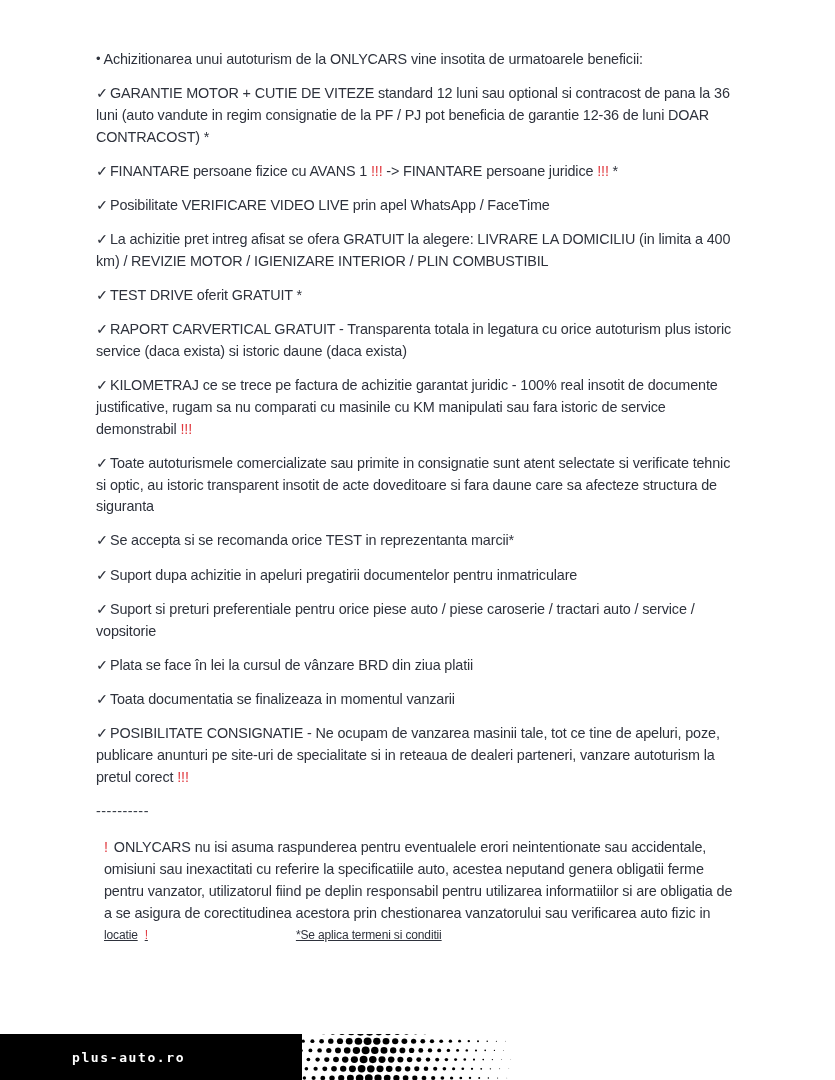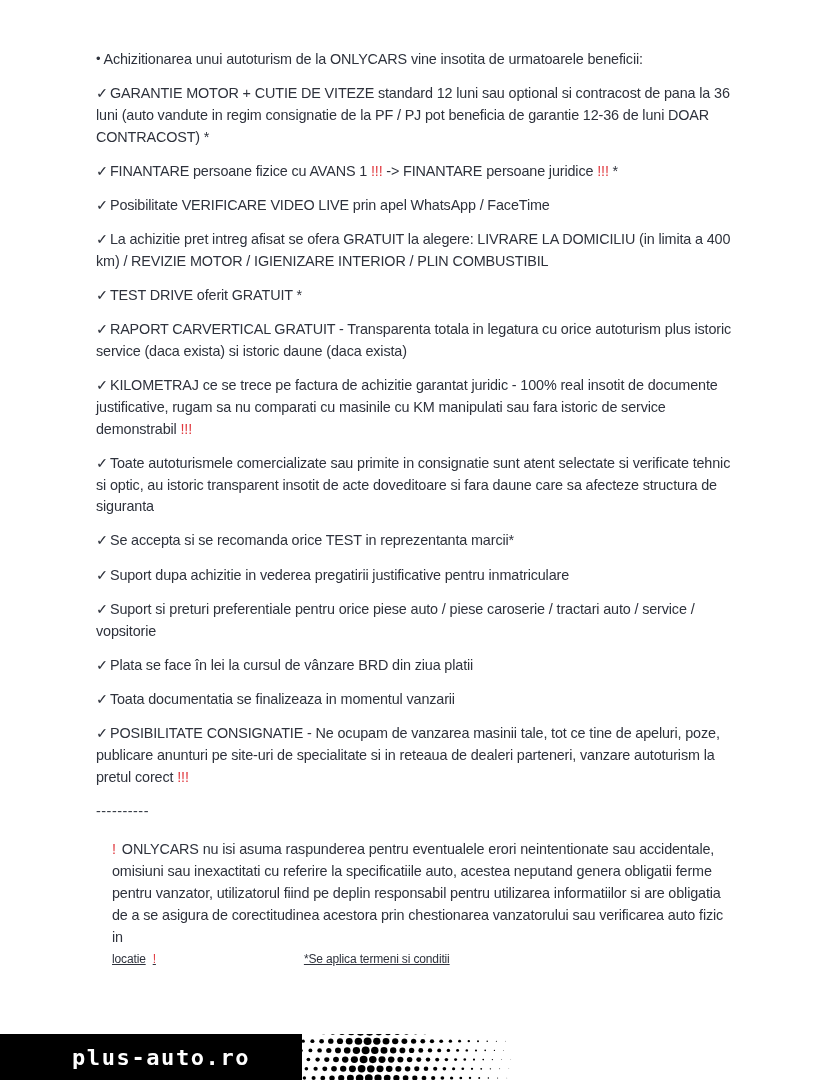--- a/index.html
+++ b/index.html
@@ -65,21 +65,21 @@
     font-size: 14.4px;
     letter-spacing: 0.5px;
     margin: 0 0 14px 0;
     line-height: 21.7px;
   }
 
   .disclaimer {
     color: #2e323c;
     font-size: 14.4px;
     line-height: 22px;
-    margin: 16px;
+    margin: 8px;
     max-width: 645px;
     letter-spacing: -0.01em;
   }
 
   .terms-row {
     display: block;
     white-space: pre;
     color: #2e323c;
     font-size: 12px;
     line-height: 22px;
@@ -119,21 +119,21 @@
 
   #footer-wordmark {
     position: absolute;
     left: 72px;
     top: 0;
     height: 46px;
     display: flex;
     align-items: center;
     color: #ffffff;
     font-family: "DejaVu Sans Mono", "Liberation Mono", monospace;
-    font-size: 22px;
+    font-size: 13px;
     font-weight: 700;
     letter-spacing: 1.6px;
     white-space: nowrap;
   }
 </style>
 </head>
 <body>
 
 <div id="doc">
 
@@ -144,21 +144,21 @@
   <div id="items-container">
       <p class="para"><span class="check">✓</span><span>GARANTIE MOTOR + CUTIE DE VITEZE standard 12 luni sau optional si contracost de pana la 36 luni (auto vandute in regim consignatie de la PF / PJ pot beneficia de garantie 12-36 de luni DOAR CONTRACOST) *</span></p>
       <p class="para"><span class="check">✓</span><span>FINANTARE persoane fizice cu AVANS 1 </span><span class="excl">!!!</span><span> -&gt; FINANTARE persoane juridice </span><span class="excl">!!!</span><span> *</span></p>
       <p class="para"><span class="check">✓</span><span>Posibilitate VERIFICARE VIDEO LIVE prin apel WhatsApp / FaceTime</span></p>
       <p class="para"><span class="check">✓</span><span>La achizitie pret intreg afisat se ofera GRATUIT la alegere: LIVRARE LA DOMICILIU (in limita a 400 km) / REVIZIE MOTOR / IGIENIZARE INTERIOR / PLIN COMBUSTIBIL</span></p>
       <p class="para"><span class="check">✓</span><span>TEST DRIVE oferit GRATUIT *</span></p>
       <p class="para"><span class="check">✓</span><span>RAPORT CARVERTICAL GRATUIT - Transparenta totala in legatura cu orice autoturism plus istoric service (daca exista) si istoric daune (daca exista)</span></p>
       <p class="para"><span class="check">✓</span><span>KILOMETRAJ ce se trece pe factura de achizitie garantat juridic - 100% real insotit de documente justificative, rugam sa nu comparati cu masinile cu KM manipulati sau fara istoric de service demonstrabil </span><span class="excl">!!!</span></p>
       <p class="para"><span class="check">✓</span><span>Toate autoturismele comercializate sau primite in consignatie sunt atent selectate si verificate tehnic si optic, au istoric transparent insotit de acte doveditoare si fara daune care sa afecteze structura de siguranta</span></p>
       <p class="para"><span class="check">✓</span><span>Se accepta si se recomanda orice TEST in reprezentanta marcii*</span></p>
-      <p class="para"><span class="check">✓</span><span>Suport dupa achizitie in vederea pregatirii justificative pentru inmatriculare</span></p>
+      <p class="para"><span class="check">✓</span><span>Suport dupa achizitie in apeluri pregatirii documentelor pentru inmatriculare</span></p>
       <p class="para"><span class="check">✓</span><span>Suport si preturi preferentiale pentru orice piese auto / piese caroserie / tractari auto / service / vopsitorie</span></p>
       <p class="para"><span class="check">✓</span><span>Plata se face în lei la cursul de vânzare BRD din ziua platii</span></p>
       <p class="para"><span class="check">✓</span><span>Toata documentatia se finalizeaza in momentul vanzarii</span></p>
       <p class="para"><span class="check">✓</span><span>POSIBILITATE CONSIGNATIE - Ne ocupam de vanzarea masinii tale, tot ce tine de apeluri, poze, publicare anunturi pe site-uri de specialitate si in reteaua de dealeri parteneri, vanzare autoturism la pretul corect </span><span class="excl">!!!</span></p>
     </div>
 
   <p class="dashes">----------</p>
 
   <p class="disclaimer">
     <span class="excl-lead">!</span><span>ONLYCARS nu isi asuma raspunderea pentru eventualele erori neintentionate sau accidentale, omisiuni sau inexactitati cu referire la specificatiile auto, acestea neputand genera obligatii ferme pentru vanzator, utilizatorul fiind pe deplin responsabil pentru utilizarea informatiilor si are obligatia de a se asigura de corectitudinea acestora prin chestionarea vanzatorului sau verificarea auto fizic in</span>

